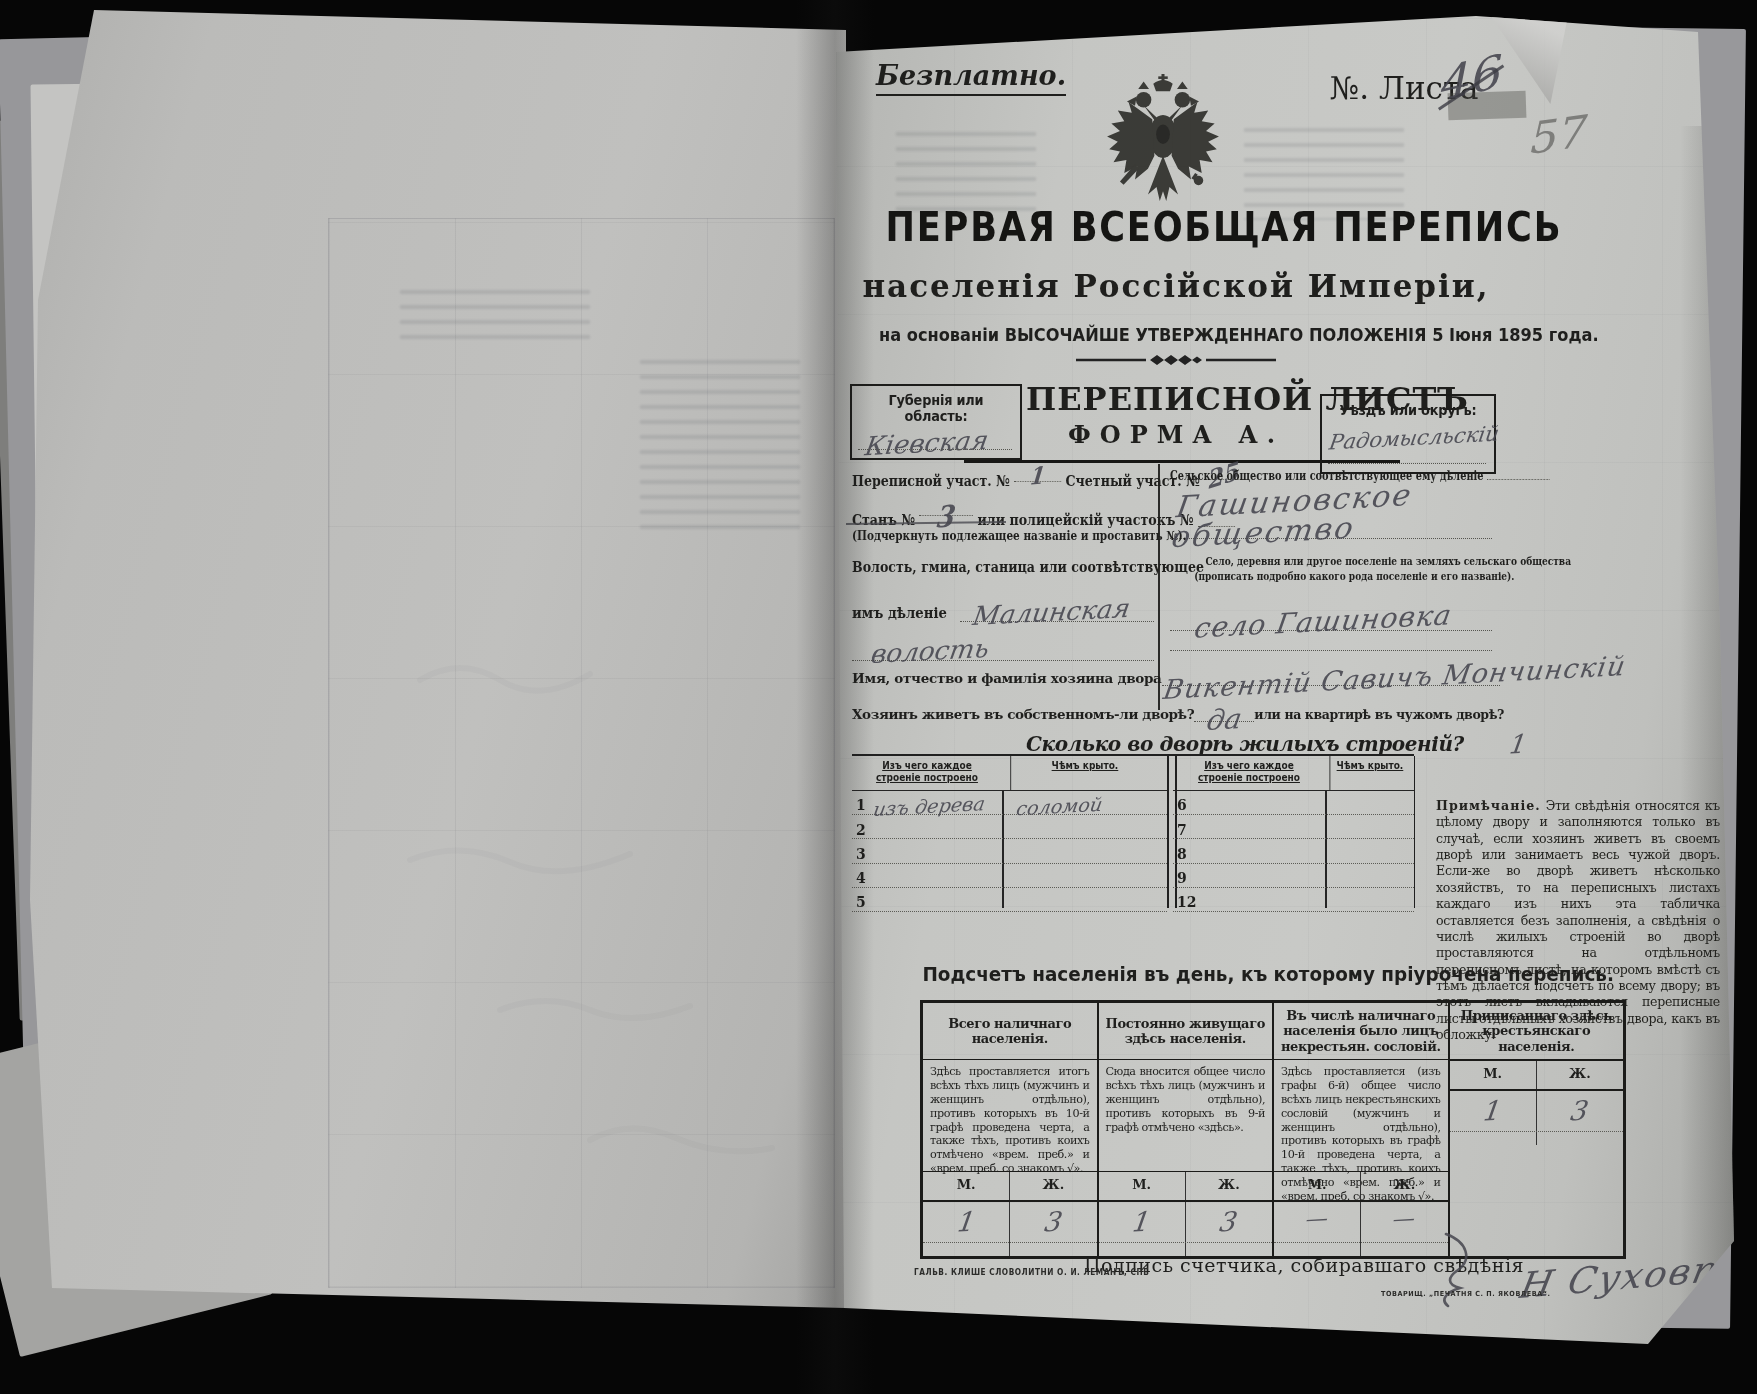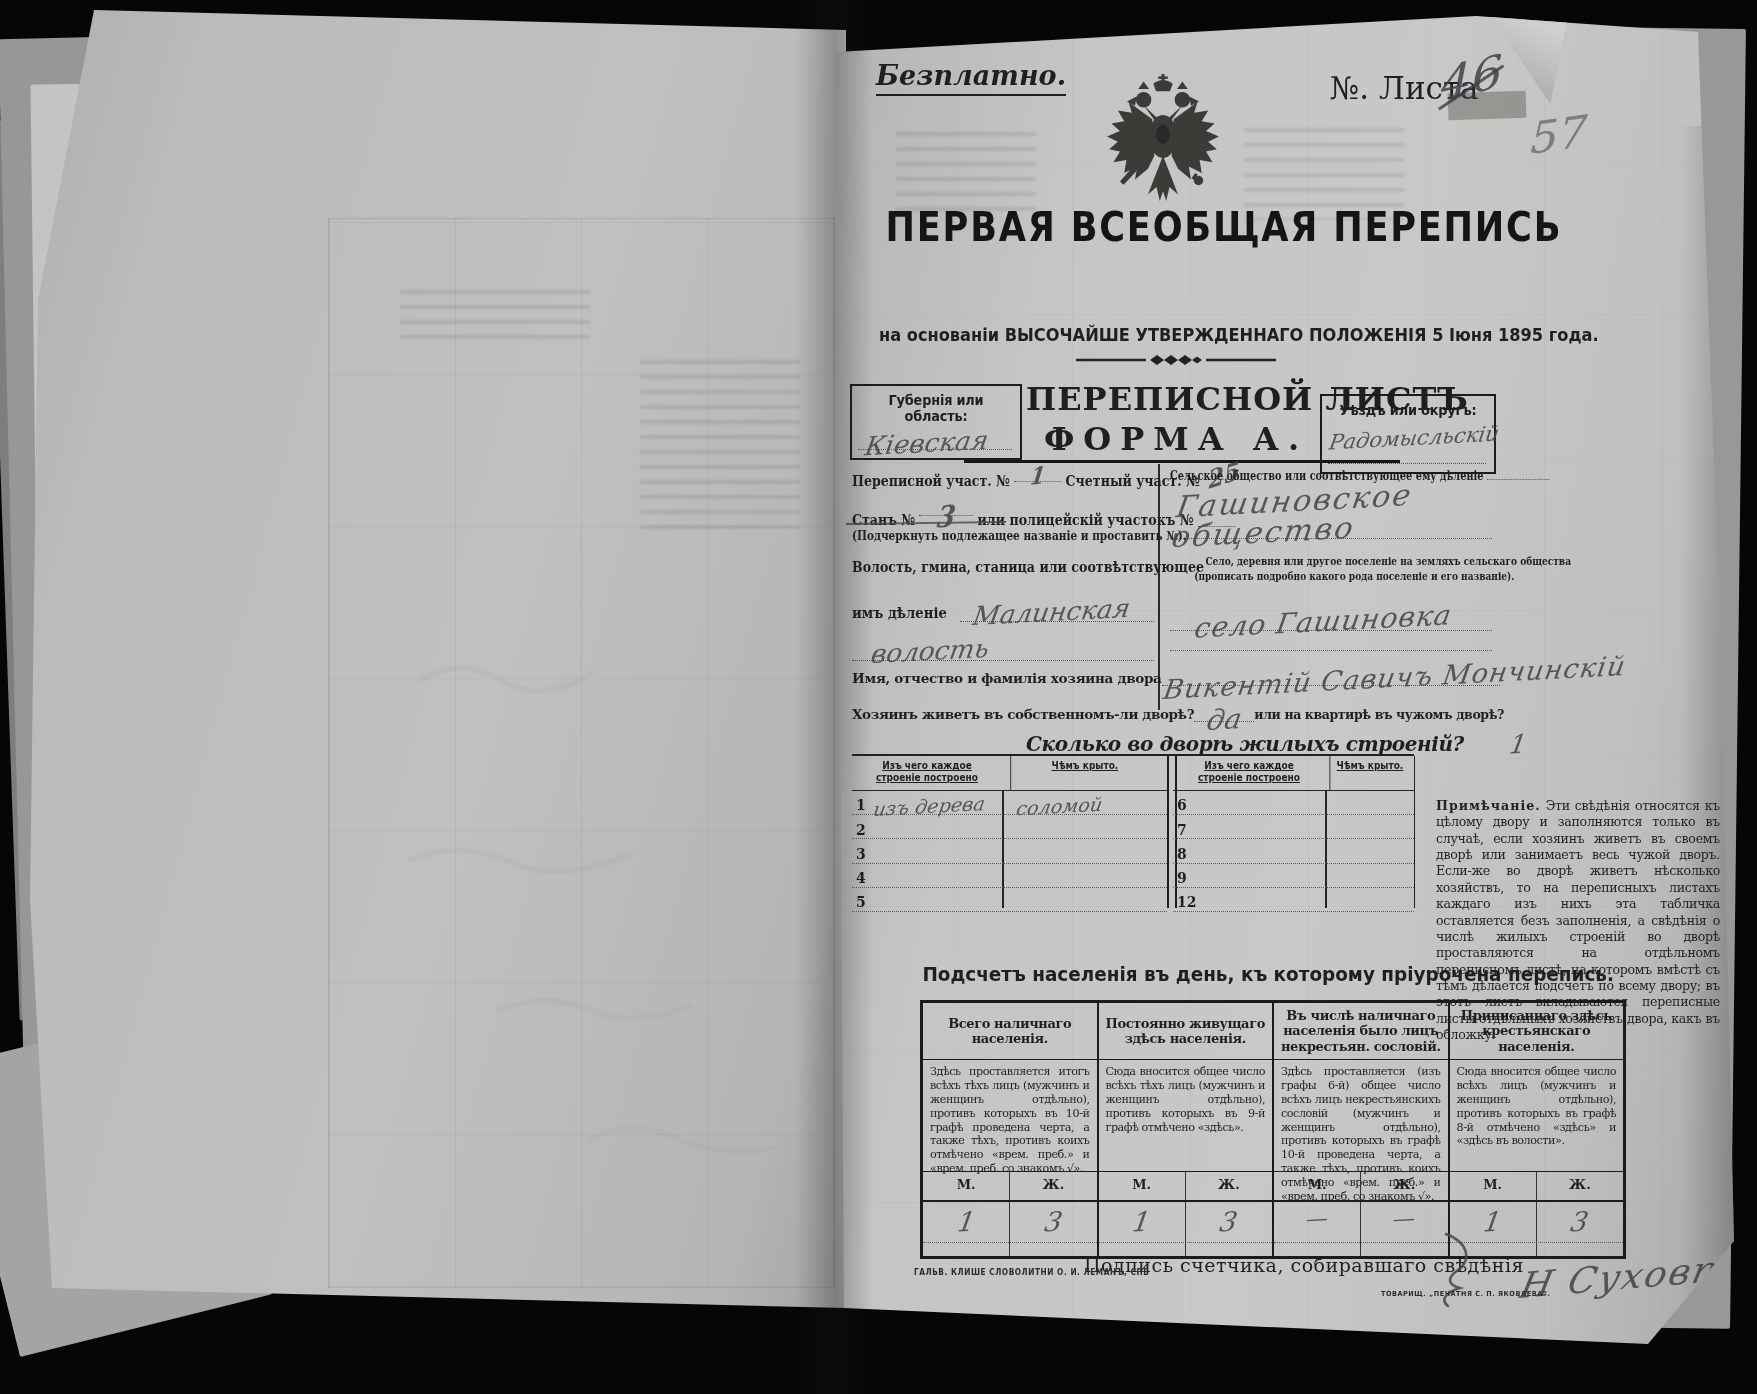--- a/index.html
+++ b/index.html
@@ -166,39 +166,40 @@
     <div class="abs print" style="left:494px;top:64px;font-size:31px;">
       <span>№. Листа</span>
     </div>
     <div class="abs" style="left:612px;top:86px;width:78px;height:27px;background:rgba(70,70,66,.38);transform:rotate(-2deg);"></div>
     <div class="abs hw" style="left:606px;top:48px;font-size:47px;transform:skewX(-14deg) rotate(-14deg);">46</div>
     <div class="abs" style="left:596px;top:80px;width:78px;height:2.6px;background:#3c3c44;transform:rotate(-34deg);opacity:.8;"></div>
     <div class="abs hw pencil" style="left:630px;top:104px;font-size:44px;transform:skewX(-10deg) rotate(-8deg);">57</div>
 
     
     <div class="abs bsans center condc" style="left:10px;top:198px;width:660px;font-size:40px;letter-spacing:2px;color:#151513;">ПЕРВАЯ ВСЕОБЩАЯ ПЕРЕПИСЬ</div>
+    <div class="abs bserif center" style="left:10px;top:262px;width:660px;font-size:31px;letter-spacing:2px;">населенія Россійской Имперіи,</div>
     <div class="abs bsans center" style="left:10px;top:318px;width:660px;font-size:18px;transform:scaleX(.9);transform-origin:50% 50%;white-space:nowrap;">на основаніи ВЫСОЧАЙШЕ УТВЕРЖДЕННАГО ПОЛОЖЕНІЯ 5 Іюня 1895 года.</div>
 
     <svg class="abs" style="left:240px;top:346px;width:200px;height:16px;" viewBox="0 0 200 16">
       <g fill="#222" stroke="#222">
         <line x1="0" y1="8" x2="70" y2="8" stroke-width="2.4"></line>
         <line x1="130" y1="8" x2="200" y2="8" stroke-width="2.4"></line>
         <path d="M74 8 l7 -5 7 5 -7 5 z M88 8 l7 -5 7 5 -7 5 z M102 8 l7 -5 7 5 -7 5 z M116 8 l5 -3.6 5 3.6 -5 3.6 z" stroke-width="0"></path>
       </g>
     </svg>
 
     
     <div class="hbox" style="left:14px;top:378px;width:168px;height:72px;">
       <span class="blabel">Губернія или область:</span>
       <span class="hw" style="font-size:26px;left:14px;top:6px;">Кіевская</span>
       <span class="bline"></span>
     </div>
 
     <div class="abs bserif center" style="left:190px;top:374px;width:300px;font-size:32px;letter-spacing:1px;white-space:nowrap;">ПЕРЕПИСНОЙ ЛИСТЪ</div>
-    <div class="abs bserif center" style="left:190px;top:414px;width:300px;font-size:32px;letter-spacing:9px;">ФОРМА А.</div>
+    <div class="abs bserif center" style="left:190px;top:414px;width:300px;font-size:24px;letter-spacing:9px;">ФОРМА А.</div>
     <div class="abs" style="left:128px;top:454px;width:436px;height:3.4px;background:#171715;"></div>
 
     <div class="hbox" style="left:484px;top:388px;width:172px;height:76px;">
       <span class="blabel">Уѣздъ или округъ:</span>
       <span class="hw" style="font-size:21px;left:8px;top:10px;">Радомысльскій</span>
       <span class="bline"></span>
     </div>
 
     
     <div class="abs" style="left:322px;top:458px;width:2.4px;height:246px;background:#2a2a28;"></div>
@@ -374,21 +375,20 @@
             <span>Ж.</span>
           </div>
         <div class="sval">
             <span class="half"><i class="hw" style="font-size:22px;">—</i></span>
             <span class="half"><i class="hw" style="font-size:22px;">—</i></span>
             <span class="sdot"></span>
           </div>
       </div>
       <div class="scol">
         <div class="sname">Приписаннаго здѣсь крестьянскаго населенія.</div>
-        <div class="sdesc">Сюда вносится общее число всѣхъ лицъ (мужчинъ и женщинъ отдѣльно), противъ которыхъ въ графѣ 8-й отмѣчено «здѣсь» и «здѣсь въ волости».</div>
         <div class="smf">
             <span>М.</span>
             <span>Ж.</span>
           </div>
         <div class="sval">
             <span class="half"><i class="hw">1</i></span>
             <span class="half"><i class="hw">3</i></span>
             <span class="sdot"></span>
           </div>
       </div>

